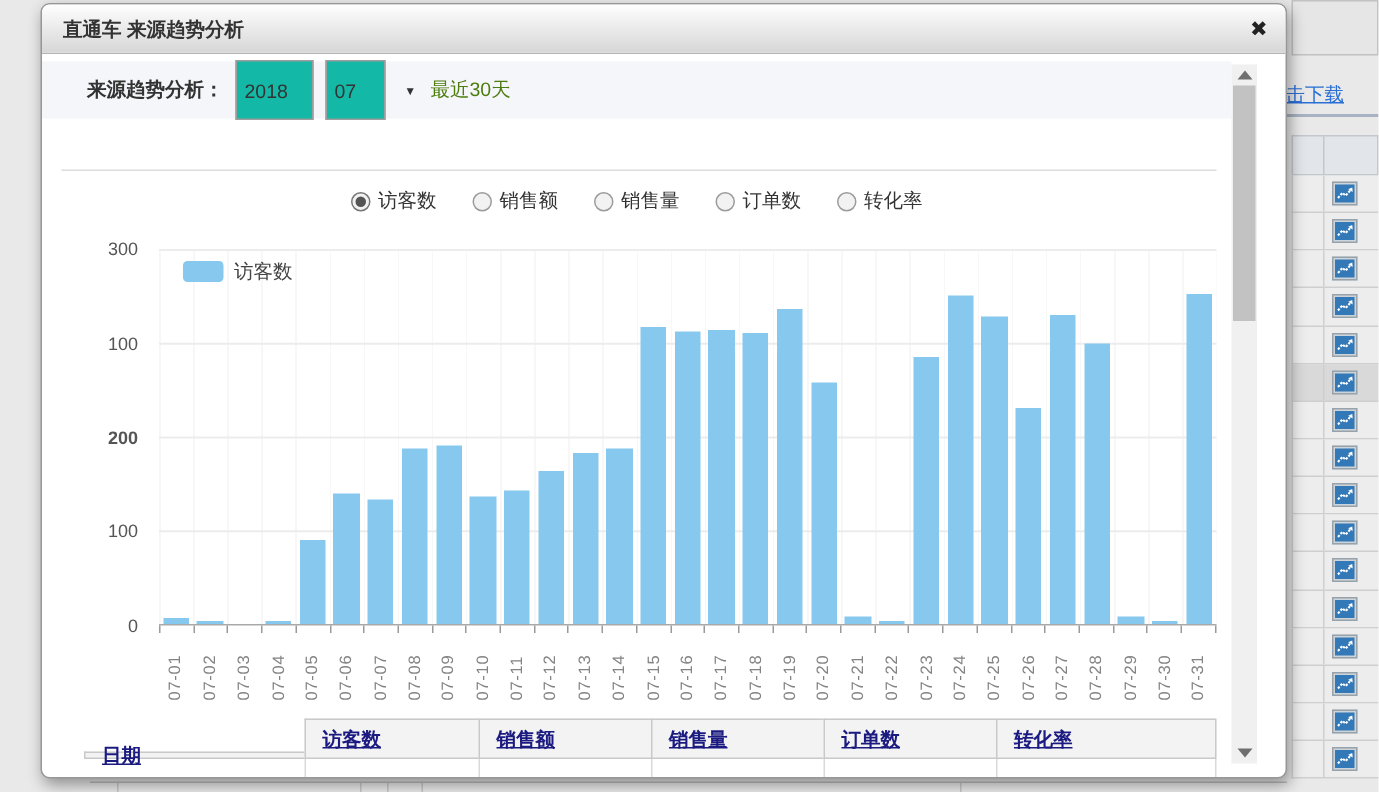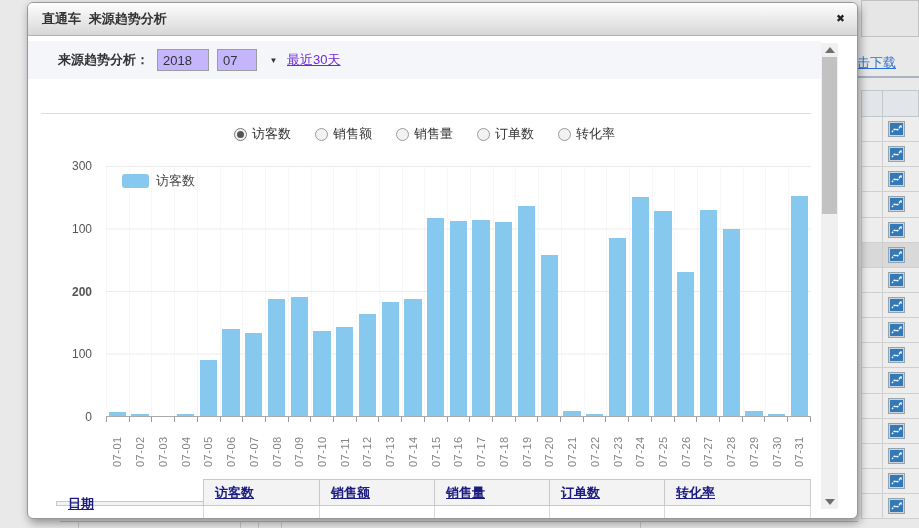--- a/index.html
+++ b/index.html
@@ -31,36 +31,36 @@
   .bg-icon-btn svg { display:block; width:13px; height:12px; background:#3379b8; }
   .bg-bottom-line { position:absolute; left:60px; right:61px; top:521px; height:1px; background:#bdbdbd; z-index:1; }
   .bg-vline { position:absolute; top:521px; height:7px; width:1px; background:#c6c6c6; z-index:1; }
 
   
   .modal { position:absolute; left:27px; top:2px; width:831px; height:517px;
     background:#fff; border:1px solid #979797; border-radius:6px;
     box-shadow:2px 4px 10px rgba(0,0,0,.38); z-index:5; }
   .modal-header { position:absolute; top:0; left:0; right:0; height:33px;
     background:linear-gradient(#fefefe,#d7d7d7);
-    border-bottom:1px solid #b3b3b3; border-radius:5px 5px 0 0;font-family:Liberation Mono, monospace; }
+    border-bottom:1px solid #b3b3b3; border-radius:5px 5px 0 0; }
   .modal-title { position:absolute; left:14px; top:0; line-height:33px;
     font-weight:bold; font-size:13px; color:#333; }
   .modal-close { position:absolute; right:12px; top:0; line-height:33px;
     font-size:14px; font-weight:bold; color:#222; cursor:pointer; }
 
   .filter-bar { position:absolute; top:38px; left:0; width:793px; height:38px;
     background:#f4f6f9; display:flex; align-items:center; padding-left:30px; }
   .filter-label { font-weight:bold; color:#333; }
   .select-box { display:inline-flex; align-items:center; justify-content:space-between;
-    background:#c4b5fd; border:1px solid #9d9d9d; height:22px; padding:0 5px;
+    background:#14b8a6; border:1px solid #9d9d9d; height:40px; padding:0 5px;
     margin-left:8px; cursor:pointer;gap:28px; }
   .select-year { width:52px; }
   .select-month { width:40px; }
   .select-box .caret { font-size:8px; color:#333; margin-left:4px; }
-  .recent-link { margin-left:30px; color:#6d28d9; text-decoration:underline; cursor:pointer; }
+  .recent-link { margin-left:30px; color:#4d7c0f; cursor:pointer; }
 
   .section-row { position:absolute; top:84px; left:0; width:793px; height:24px; }
   .dot-icon { position:absolute; left:28px; top:4px; width:14px; height:14px;
     border-radius:50%; background:#f8d9a8; border:3px solid #e8871a; }
   .section-title { position:absolute; left:50px; top:3px;
     font-size:14px; font-weight:bold; color:#1c1c70; }
   .download-link { position:absolute; right:18px; top:4px;
     color:#2f79d0; text-decoration:underline; cursor:pointer; }
   .divider { position:absolute; top:110px; left:13px; width:770px; height:1px; background:#dcdcdc; }
 

